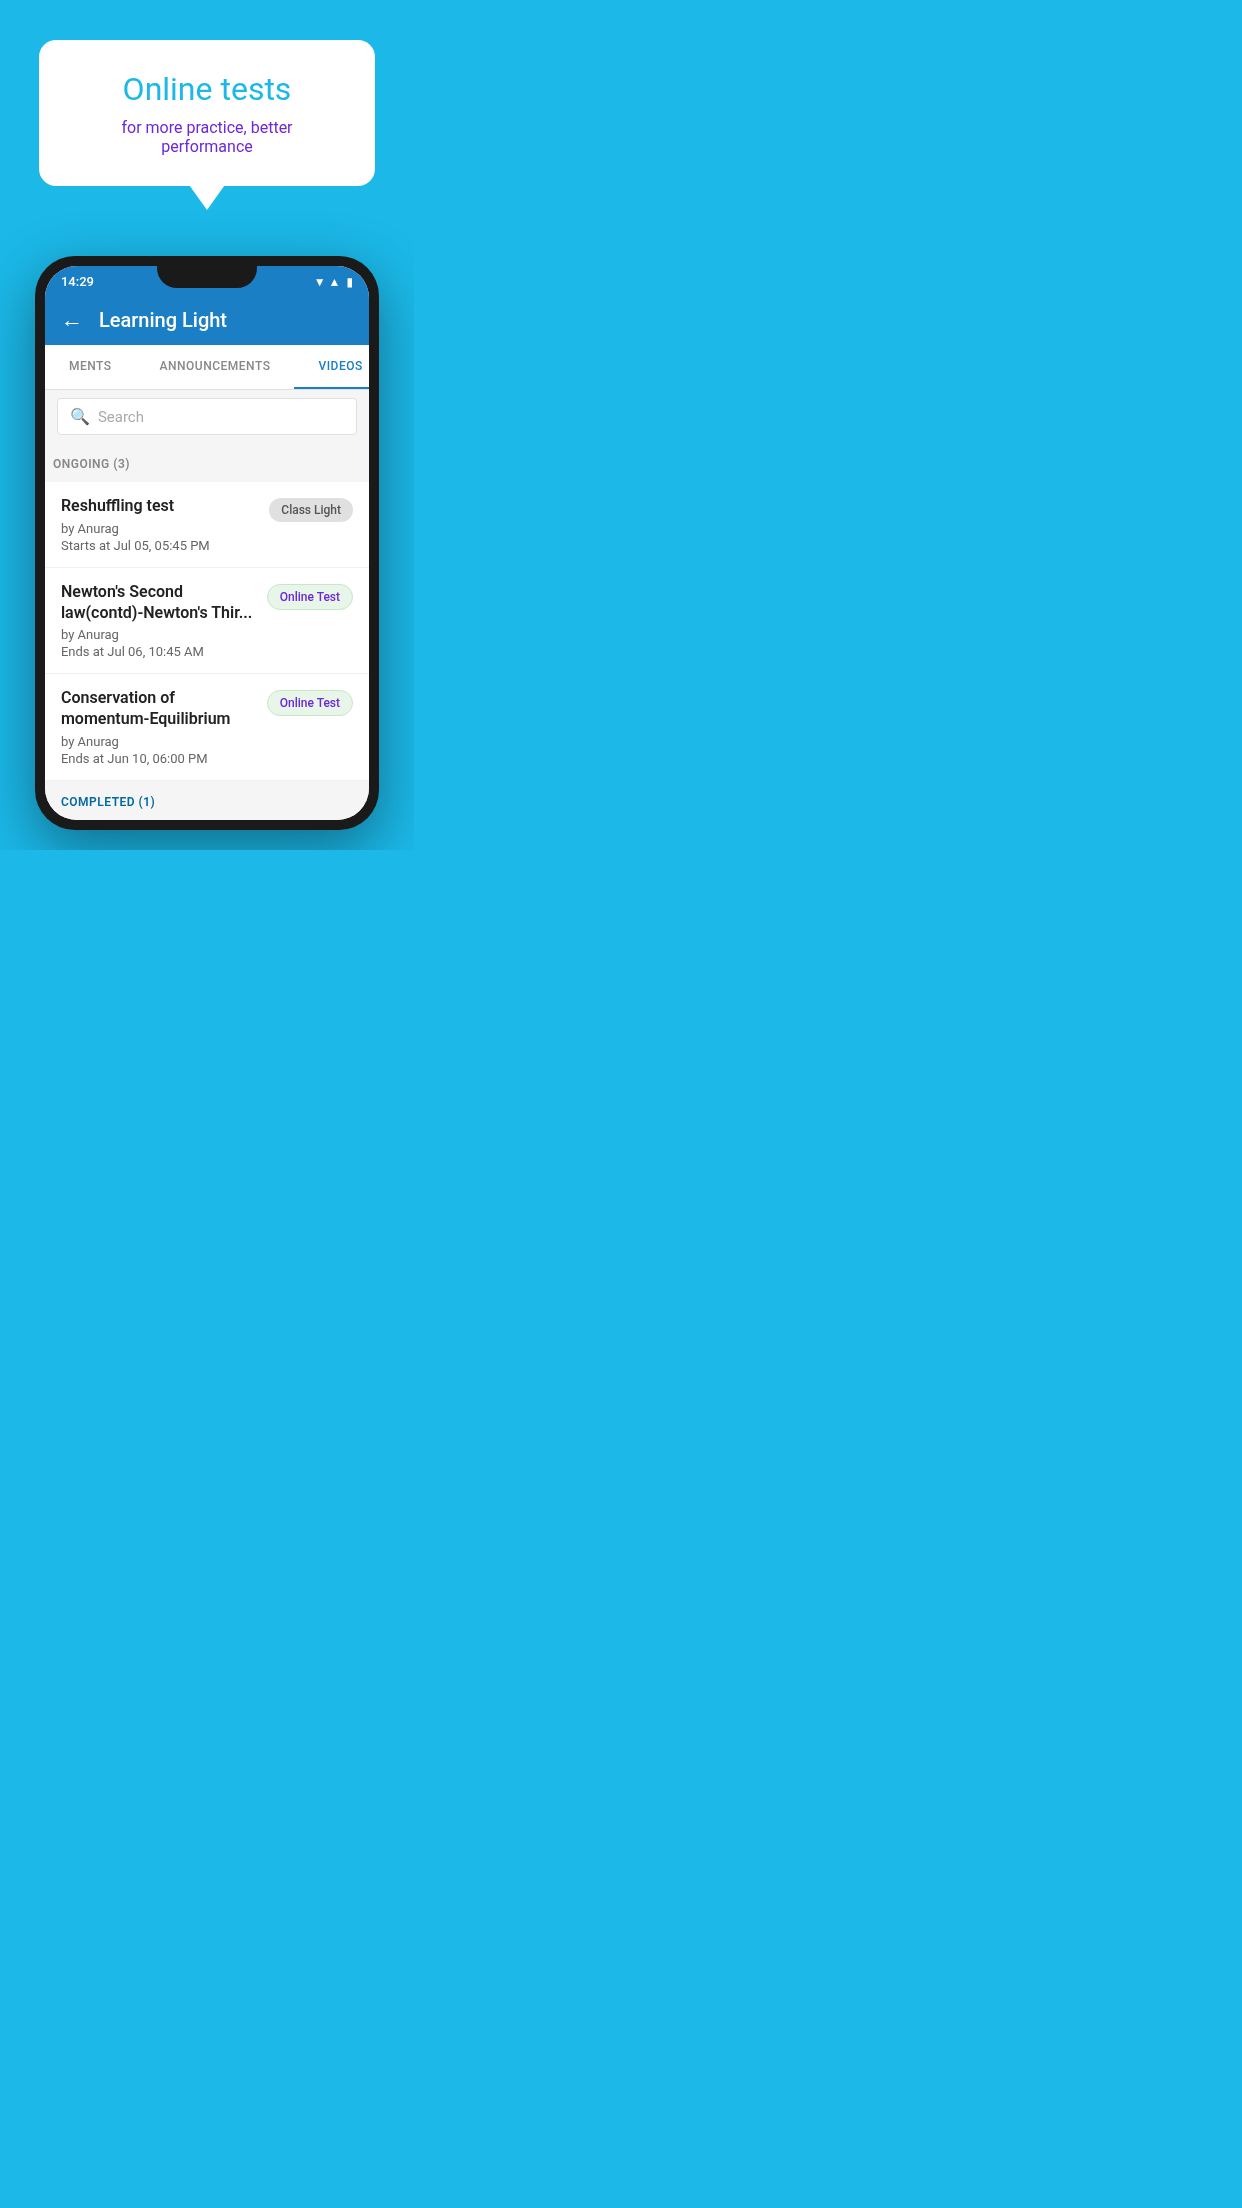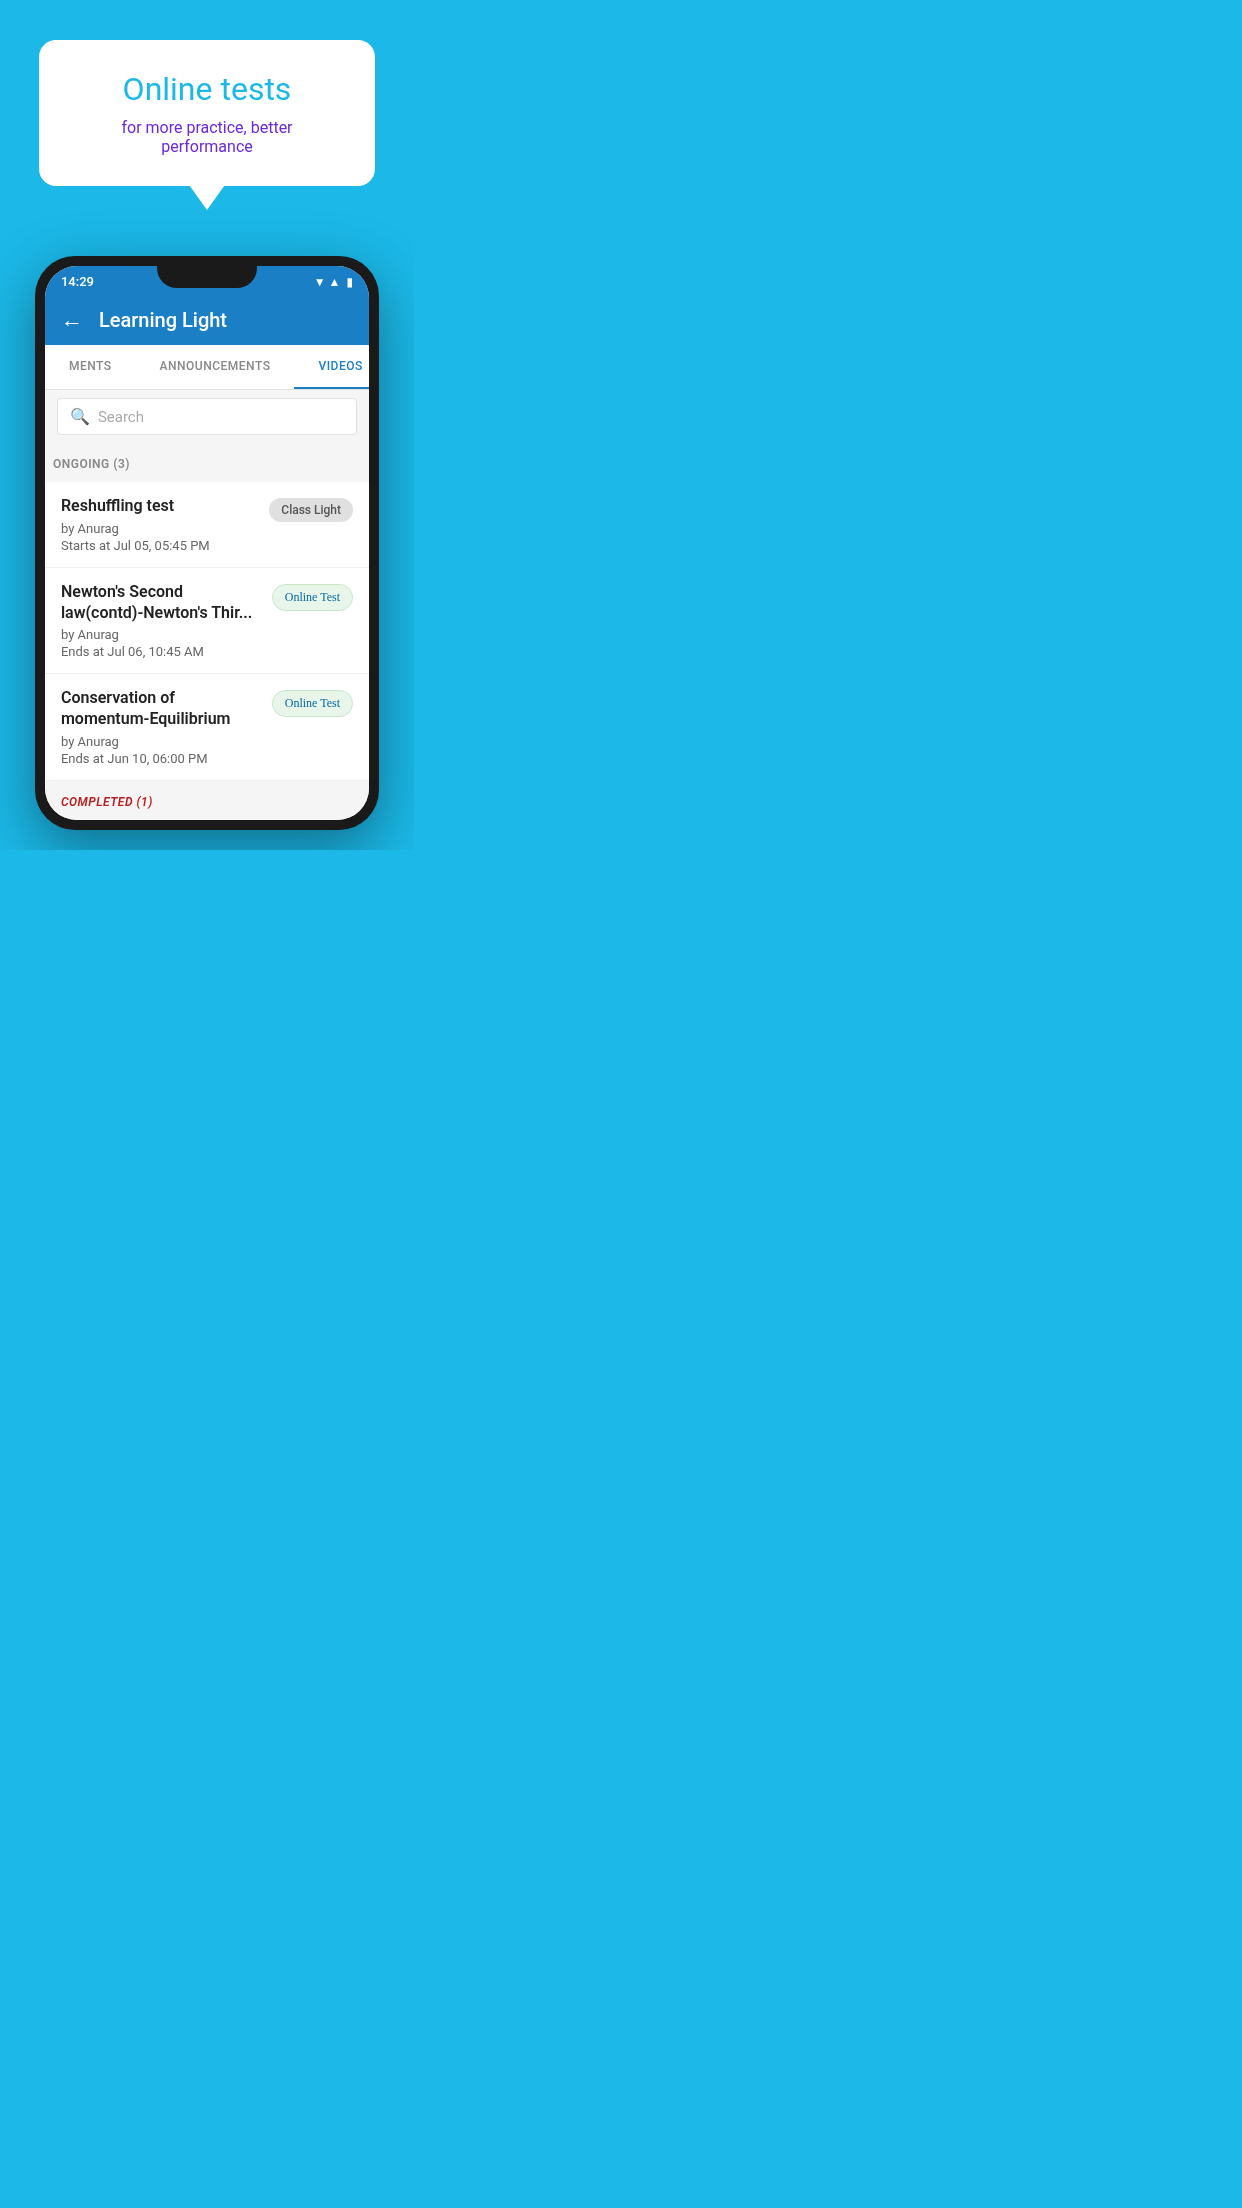--- a/index.html
+++ b/index.html
@@ -244,37 +244,35 @@
       margin-top: 2px;
     }
 
     .badge-class {
       background: #e0e0e0;
       color: #555;
     }
 
     .badge-online {
       background: #e8f5e9;
-      color: #0369a1;
+      color: #6d28d9;
       border: 1px solid #c8e6c9;
-      font-family: Liberation Serif, serif;
     }
 
     
     .completed-bar {
       background: #f5f5f5;
       padding: 10px 16px;
     }
 
     .completed-label {
-      color: #b91c1c;
+      color: #0369a1;
       font-size: 12px;
       font-weight: 600;
       letter-spacing: 0.5px;
-      font-style: italic;
     }
   </style>
 </head>
 <body>
 
 <div class="speech-bubble">
   <div class="bubble-title">Online tests</div>
   <div class="bubble-subtitle">for more practice, better performance</div>
 </div>
 

